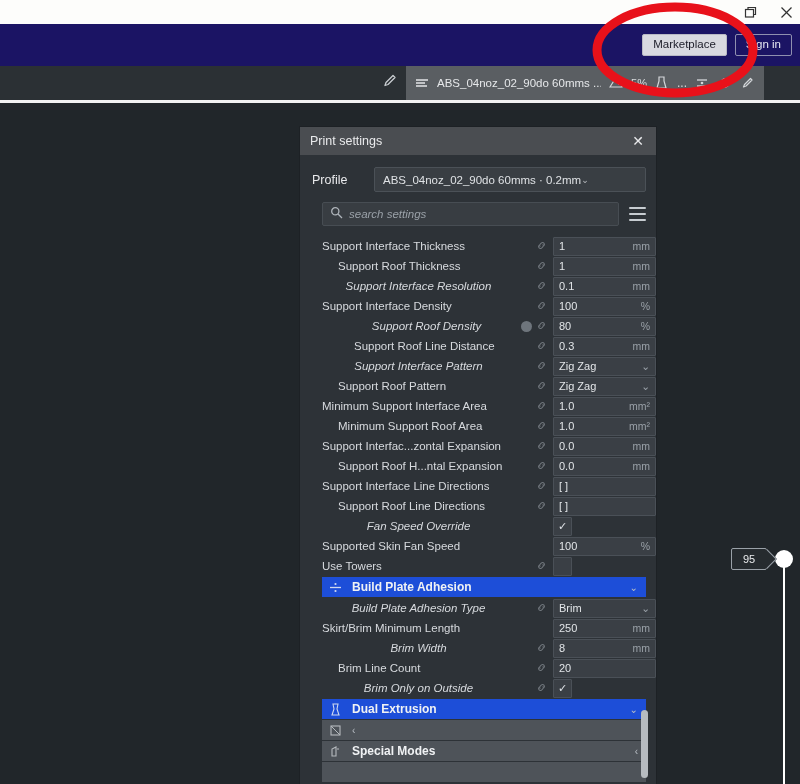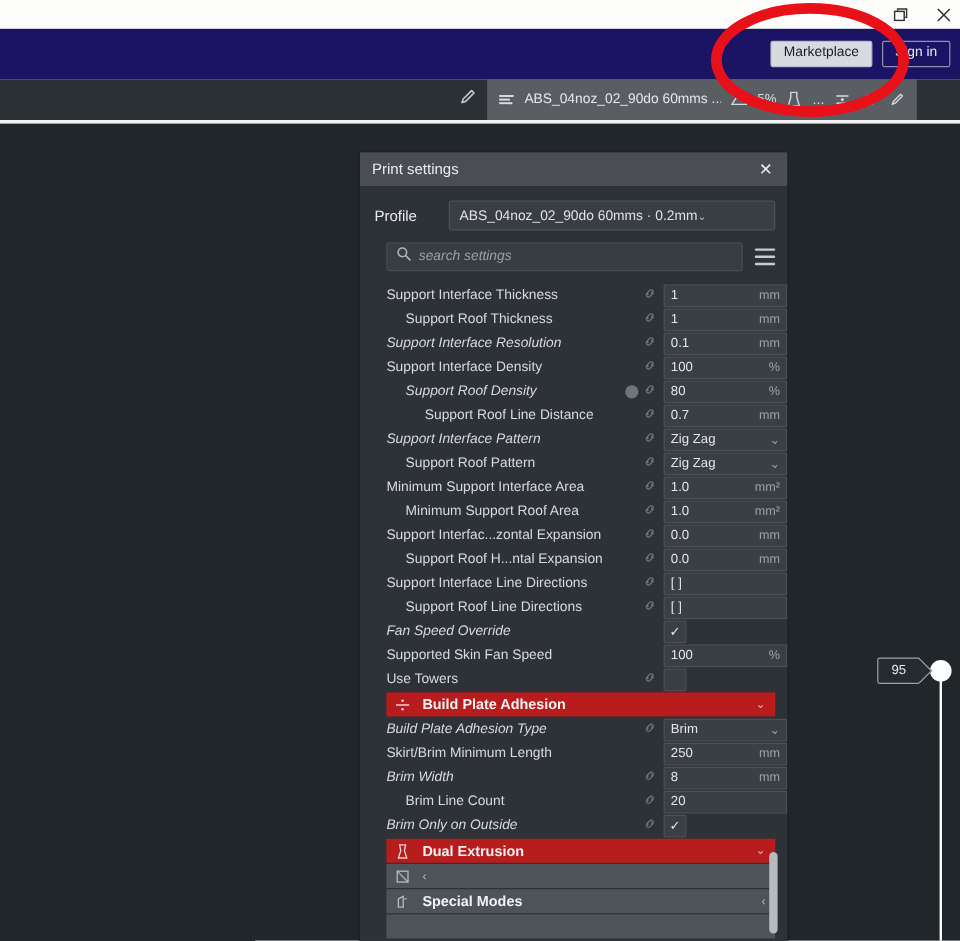--- a/index.html
+++ b/index.html
@@ -96,21 +96,21 @@
   .hamburger { width: 17px; height: 14px; display: flex; flex-direction: column; justify-content: space-between; }
   .hamburger i { display: block; height: 2px; background: #c7ccd1; border-radius: 1px; }
 
   
   .list { position: relative; padding: 4px 0 0 22px; }
   .row { display: flex; align-items: center; height: 20px; margin-bottom: 0px; }
   .lbl {
     color: #d7dade; font-size: 11.5px; white-space: nowrap; overflow: hidden;
     flex: 1; text-align: left;
   }
-  .lbl.ital { font-style: italic; }
+  .lbl.ital { font-style: italic; text-align: center; }
   .lbl.i1 { padding-left: 16px; }
   .lbl.i2 { padding-left: 32px; }
   .icons { width: 38px; display: flex; align-items: center; justify-content: flex-end; gap: 4px; padding-right: 6px; }
   .link-ico { width: 11px; height: 11px; opacity: .62; }
   .dot-ico { width: 11px; height: 11px; border-radius: 50%; background: #6e757c; display: inline-block; }
   .field {
     width: 103px; height: 19px; background: #3a3f45; border: 1px solid #4a5057;
     display: flex; align-items: center; justify-content: space-between;
     padding: 0 5px; color: #e2e5e8; font-size: 11px; border-radius: 1px;
   }
@@ -119,21 +119,21 @@
   .check {
     width: 19px; height: 19px; background: #3a3f45; border: 1px solid #4a5057;
     display: flex; align-items: center; justify-content: center;
     color: #dfe3e7; font-size: 11px; border-radius: 1px;
   }
   .cbwrap { width: 103px; display: flex; }
 
   
   .cat {
     display: flex; align-items: center; height: 20px;
-    background: #b91c1c; margin: 1px 10px 1px 0; padding-left: 6px; gap: 10px;
+    background: #1d4ed8; margin: 1px 10px 1px 0; padding-left: 6px; gap: 10px;
   }
   .cat.dim { background: #4e5359; }
   .cat .cicon { width: 14px; height: 14px; opacity: .85; display:flex; align-items:center; justify-content:center;}
   .cat .ctitle { color: #f0f2f4; font-size: 12px; font-weight: bold; flex: 1; }
   .cat .cchev { color: #b9bfc5; font-size: 10px; padding-right: 8px; }
 
   
   .scroll-track { position: absolute; right: 8px; top: 100px; width: 7px; height: 550px; background: transparent; }
   .scroll-thumb { position: absolute; right: 8px; top: 583px; width: 7px; height: 68px; background: #b6bbc0; border-radius: 4px; }
 
@@ -344,21 +344,21 @@
           </div>
           <div class="row">
             <div class="lbl i2">Support Roof Line Distance</div>
             <div class="icons">
               <span><svg class="link-ico" viewBox="0 0 12 12">
                   <path d="M4.6 7.4a2 2 0 010-2.8l1.4-1.4a2 2 0 012.8 2.8L8 6.8" fill="none" stroke="#9aa1a8" stroke-width="1.1"></path>
                   <path d="M7.4 4.6a2 2 0 010 2.8L6 8.8a2 2 0 01-2.8-2.8L4 5.2" fill="none" stroke="#9aa1a8" stroke-width="1.1"></path>
                 </svg></span>
             </div>
             <div class="field">
-              <span>0.7</span>
+              <span>0.3</span>
               <span class="unit">mm</span>
             </div>
           </div>
           <div class="row">
             <div class="lbl ital">Support Interface Pattern</div>
             <div class="icons">
               <span><svg class="link-ico" viewBox="0 0 12 12">
                   <path d="M4.6 7.4a2 2 0 010-2.8l1.4-1.4a2 2 0 012.8 2.8L8 6.8" fill="none" stroke="#9aa1a8" stroke-width="1.1"></path>
                   <path d="M7.4 4.6a2 2 0 010 2.8L6 8.8a2 2 0 01-2.8-2.8L4 5.2" fill="none" stroke="#9aa1a8" stroke-width="1.1"></path>
                 </svg></span>

